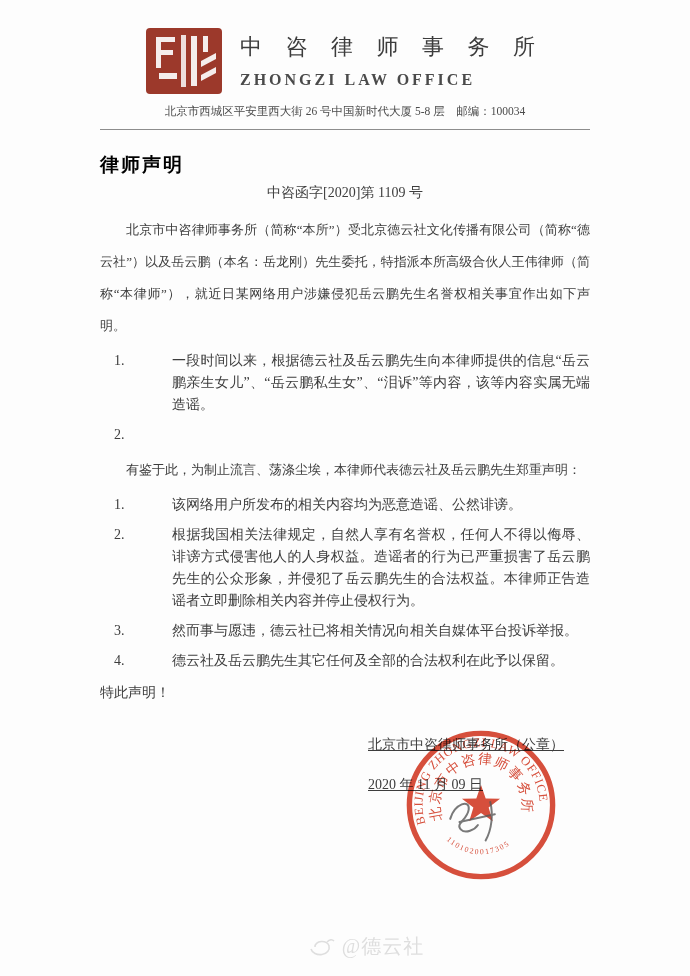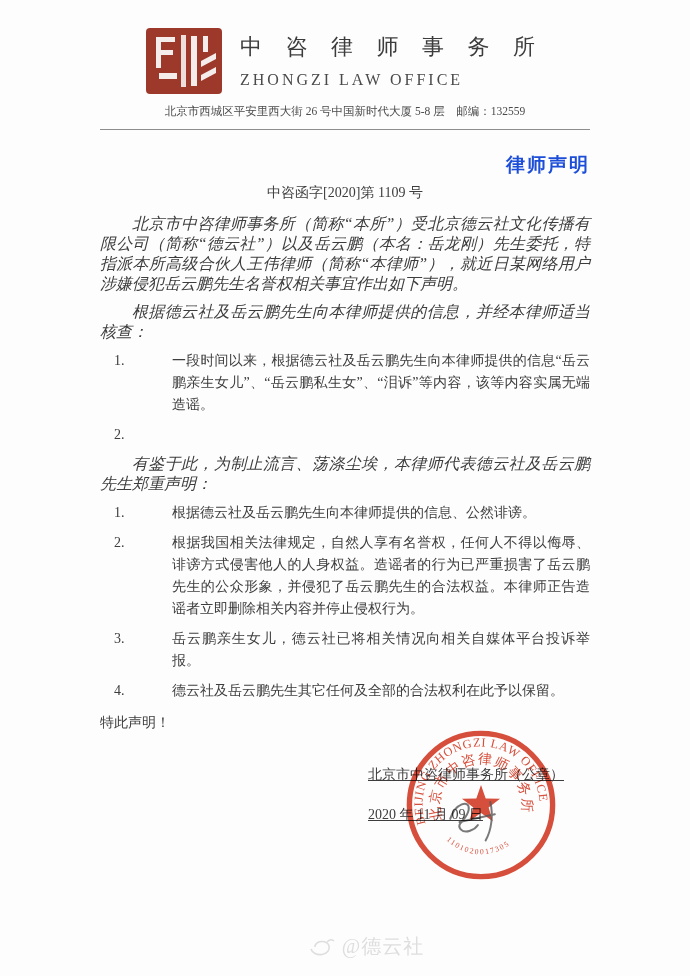--- a/index.html
+++ b/index.html
@@ -8,30 +8,30 @@
     background:#fdfdfd; color:#3d3d3d;
     font-family:"Liberation Serif","DejaVu Serif",serif;
   }
   .content { padding:0 100px; }
 
   
   .header { display:flex; justify-content:center; align-items:flex-start; gap:18px; margin-top:28px; }
   .logo svg { display:block; }
   .firm-names { padding-top:4px; }
   .firm-cn { font-size:22px; letter-spacing:9px; color:#3c3c3c; white-space:nowrap; }
-  .firm-en { font-size:16px; letter-spacing:3px; color:#4a4a4a; margin-top:9px; white-space:nowrap; }
+  .firm-en { font-size:16px; letter-spacing:3px; color:#4a4a4a; margin-top:9px; white-space:nowrap;font-weight:bold; }
   .addr-block { text-align:center; font-size:11.5px; color:#4a4a4a; margin-top:9px; line-height:16px; }
   .divider { border-top:1px solid #8d8d8d; margin:10px 100px 0 100px; }
 
   
-  .doc-title { text-align:right; font-weight:bold; font-size:19px; letter-spacing:2px; margin-top:22px; color:#1d4ed8; }
+  .doc-title { text-align:left; font-weight:bold; font-size:19px; letter-spacing:2px; margin-top:22px; color:#000000; }
   .ref-no { text-align:center; font-size:14px; margin-top:6px; }
 
   
-  .para { font-size:16px; line-height:20px; text-align:justify; text-indent:2em; margin-top:8px;font-style:italic; }
+  .para { font-size:13px; line-height:32px; text-align:justify; text-indent:2em; margin-top:8px; }
   .para.first { margin-top:12px; }
   .li { display:flex; font-size:14px; line-height:22px; margin-top:8px; }
   .li .num { flex:none; width:58px; padding-left:14px; }
   .li .txt { flex:1; text-align:justify; }
   .closing { font-size:14px; line-height:22px; margin-top:10px; }
 
   
   .sig { position:relative; font-size:14px; line-height:22px;text-decoration:underline; }
   .sig-firm { margin-top:30px; padding-left:268px; white-space:nowrap; }
   .sig-lawyer { margin-top:42px; padding-left:268px; white-space:pre; }
@@ -63,56 +63,55 @@
         <path d="M55 47 l15 -8 v6 l-15 8 z" fill="#fdfdfd" opacity="0.92"></path>
       </svg>
     </div>
     <div class="firm-names">
       <div class="firm-cn">中 咨 律 师 事 务 所</div>
       <div class="firm-en">ZHONGZI LAW OFFICE</div>
     </div>
   </div>
 
   <div class="addr-block">
-    <div>北京市西城区平安里西大街 26 号中国新时代大厦 5-8 层　邮编：132559</div>
+    <div>北京市西城区平安里西大街 26 号中国新时代大厦 5-8 层　邮编：100034</div>
   </div>
 
   <div class="divider"></div>
 
   <div class="content">
     <div class="doc-title">律师声明</div>
     <div class="ref-no">中咨函字[2020]第 1109 号</div>
 
     <div class="para first">北京市中咨律师事务所（简称“本所”）受北京德云社文化传播有限公司（简称“德云社”）以及岳云鹏（本名：岳龙刚）先生委托，特指派本所高级合伙人王伟律师（简称“本律师”），就近日某网络用户涉嫌侵犯岳云鹏先生名誉权相关事宜作出如下声明。</div>
-    <div class="para">根据德云社及岳云鹏先生向本律师提供的信息，并经本律师适当核查：</div>
 
     <div class="list">
       <div class="li">
         <span class="num">1.</span>
         <span class="txt">一段时间以来，根据德云社及岳云鹏先生向本律师提供的信息“岳云鹏亲生女儿”、“岳云鹏私生女”、“泪诉”等内容，该等内容实属无端造谣。</span>
       </div>
       <div class="li">
         <span class="num">2.</span>
       </div>
     </div>
 
     <div class="para">有鉴于此，为制止流言、荡涤尘埃，本律师代表德云社及岳云鹏先生郑重声明：</div>
 
     <div class="list">
       <div class="li">
         <span class="num">1.</span>
-        <span class="txt">根据德云社及岳云鹏先生向本律师提供的信息、公然诽谤。</span>
+        <span class="txt">该网络用户所发布的相关内容均为恶意造谣、公然诽谤。</span>
       </div>
       <div class="li">
         <span class="num">2.</span>
         <span class="txt">根据我国相关法律规定，自然人享有名誉权，任何人不得以侮辱、诽谤方式侵害他人的人身权益。造谣者的行为已严重损害了岳云鹏先生的公众形象，并侵犯了岳云鹏先生的合法权益。本律师正告造谣者立即删除相关内容并停止侵权行为。</span>
       </div>
       <div class="li">
         <span class="num">3.</span>
-        <span class="txt">岳云鹏亲生女儿，德云社已将相关情况向相关自媒体平台投诉举报。</span>
+        <span class="txt">然而事与愿违，德云社已将相关情况向相关自媒体平台投诉举报。</span>
       </div>
       <div class="li">
         <span class="num">4.</span>
         <span class="txt">德云社及岳云鹏先生其它任何及全部的合法权利在此予以保留。</span>
       </div>
     </div>
 
     <div class="closing">特此声明！</div>
 
     <div class="sig">

